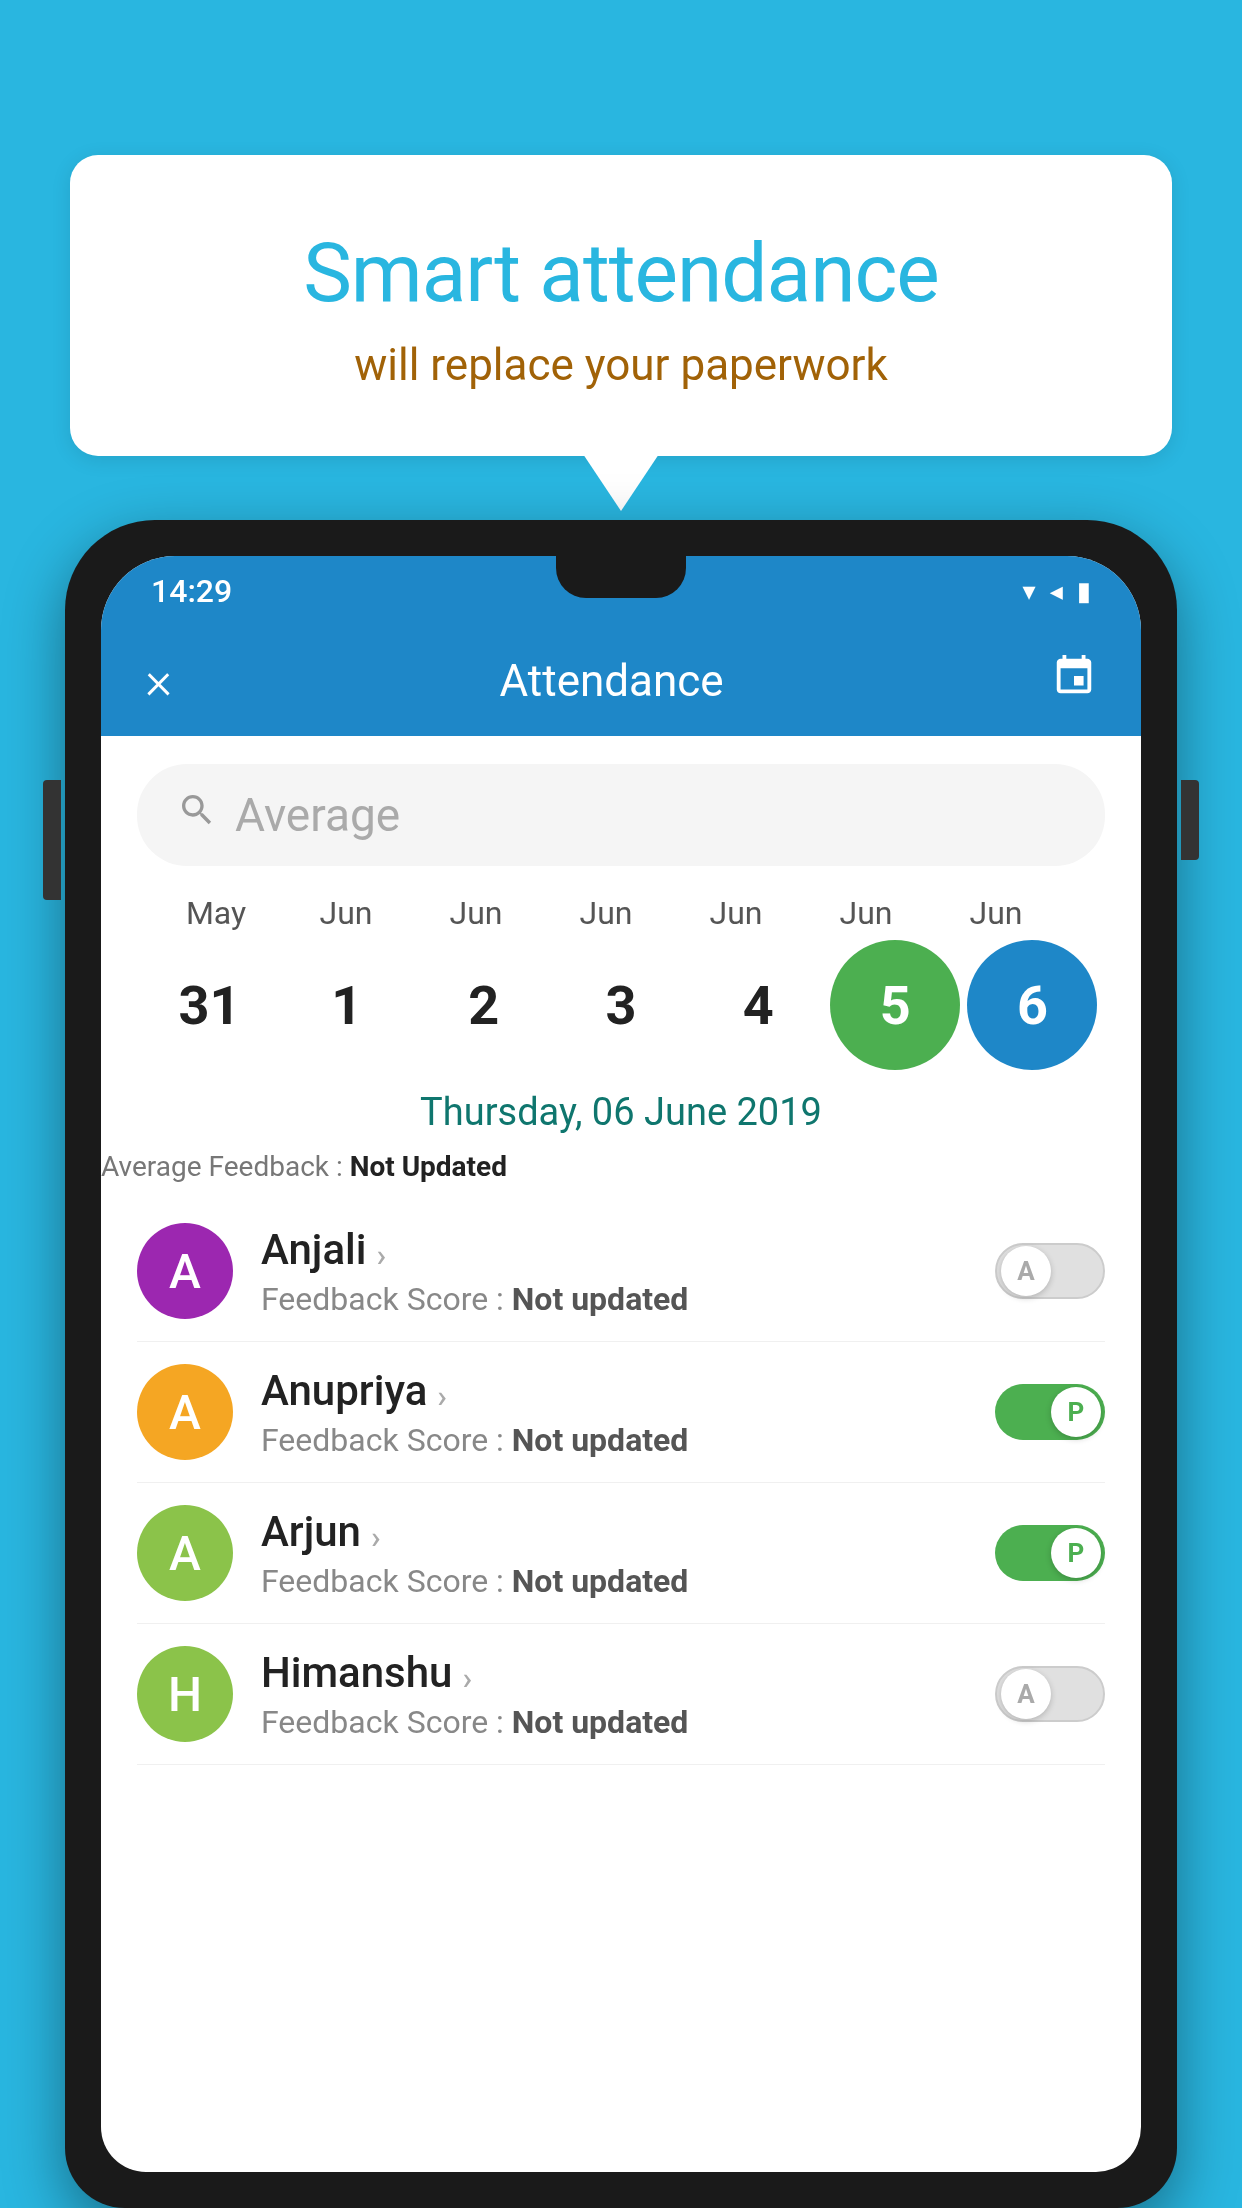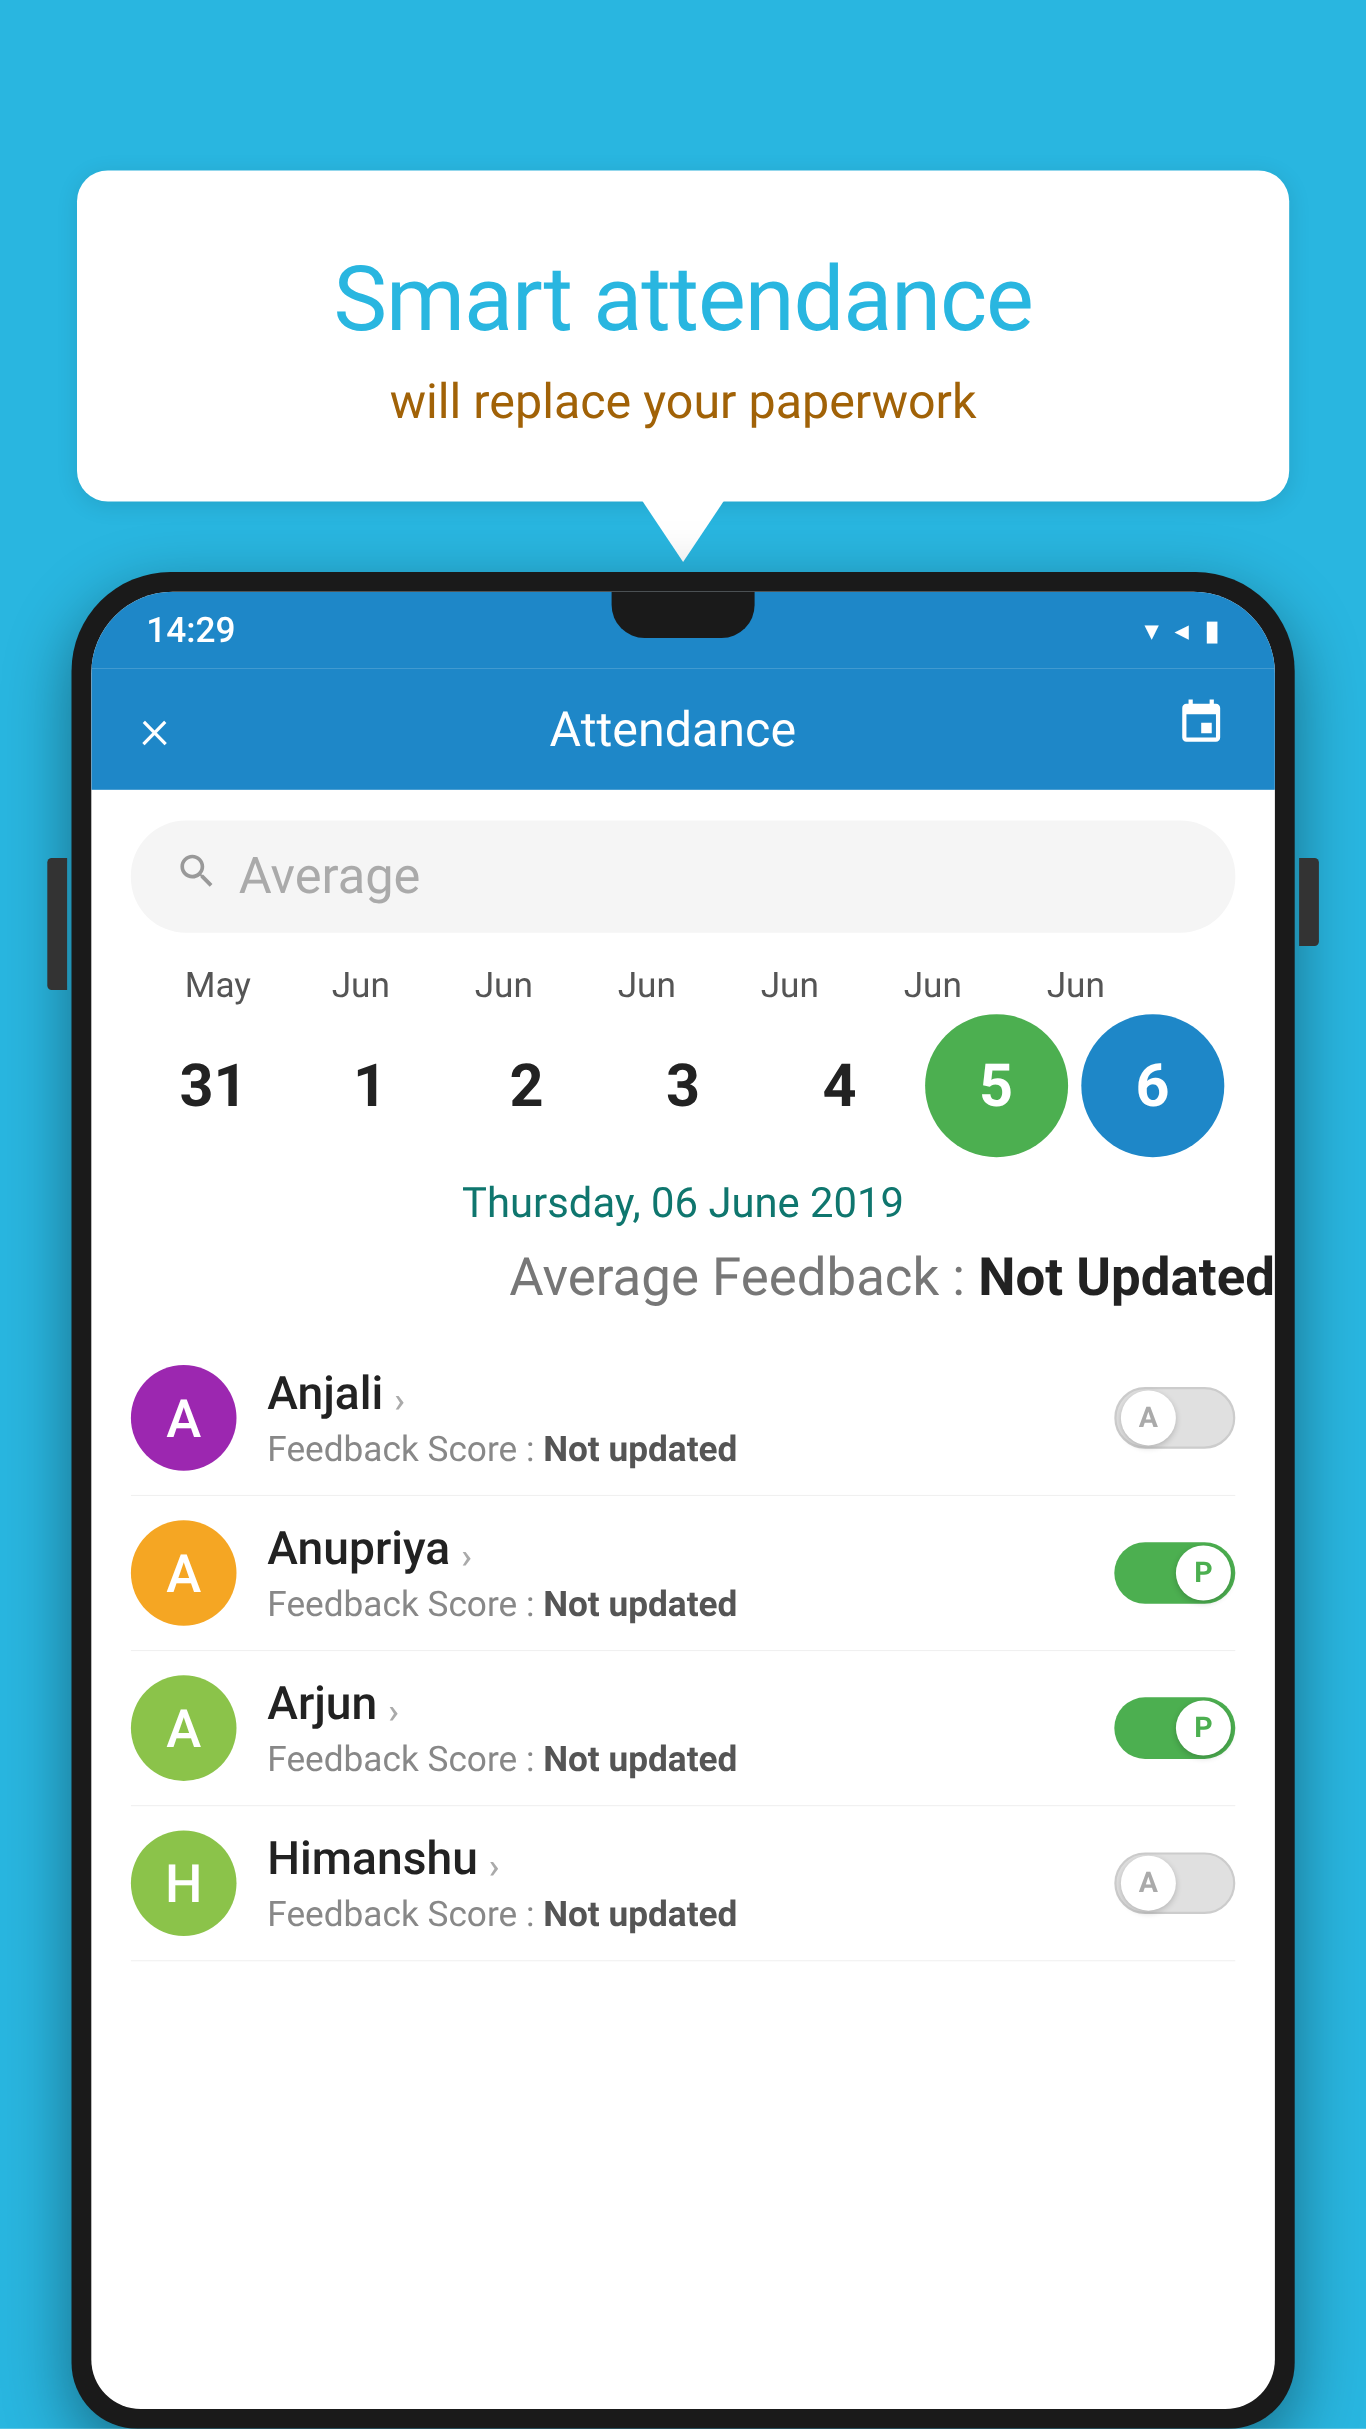--- a/index.html
+++ b/index.html
@@ -59,21 +59,21 @@
 
     
     .phone-frame {
       position: absolute;
       top: 520px;
       left: 65px;
       right: 65px;
       bottom: 0px;
       background: #1a1a1a;
       border-radius: 90px 90px 60px 60px;
-      padding: 18px;
+      padding: 36px;
       box-shadow: 0 20px 60px rgba(0,0,0,0.4);
     }
 
     .phone-screen {
       background: white;
       border-radius: 74px 74px 45px 45px;
       overflow: hidden;
       height: 100%;
       position: relative;
     }
@@ -236,24 +236,24 @@
       border-radius: 50px;
       text-align: center;
       padding: 20px 0;
       font-size: 40px;
       color: #1e87c8;
       background: white;
     }
 
     
     .avg-feedback {
-      text-align: right;
-      font-size: 48px;
+      text-align: left;
+      font-size: 28px;
       color: #777;
-      margin-bottom: 30px;
+      margin-bottom: 18px;
     }
 
     .avg-feedback strong {
       color: #222;
     }
 
     
     .student-list {
       padding: 0 36px;
     }

